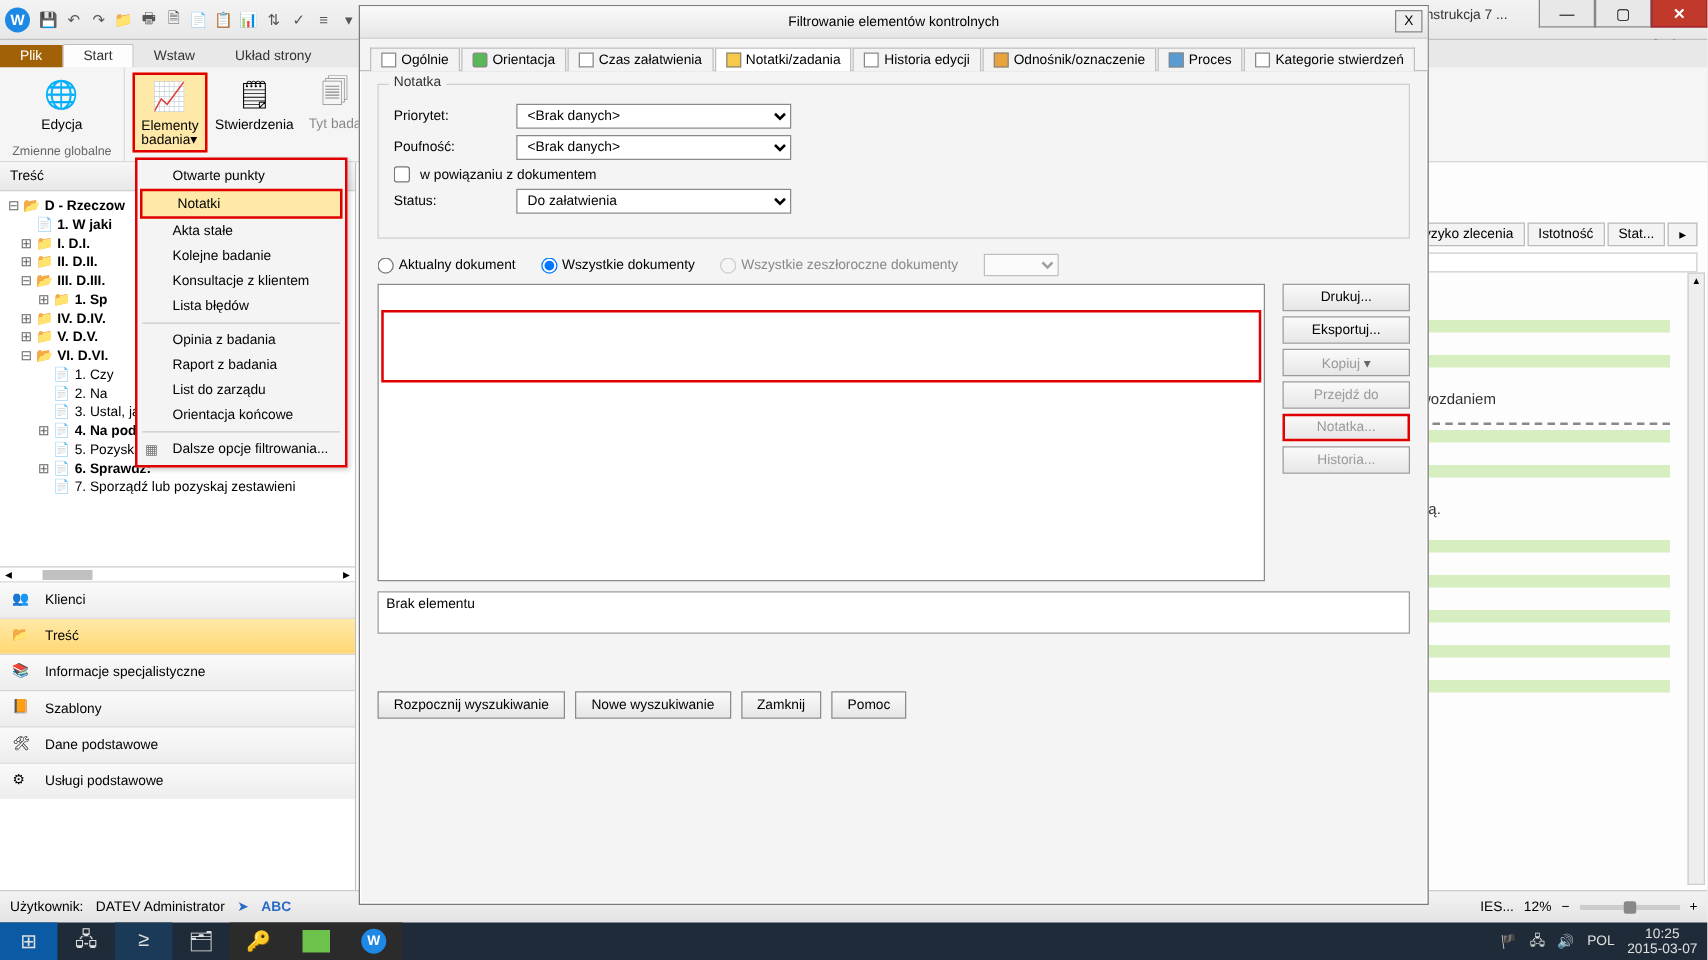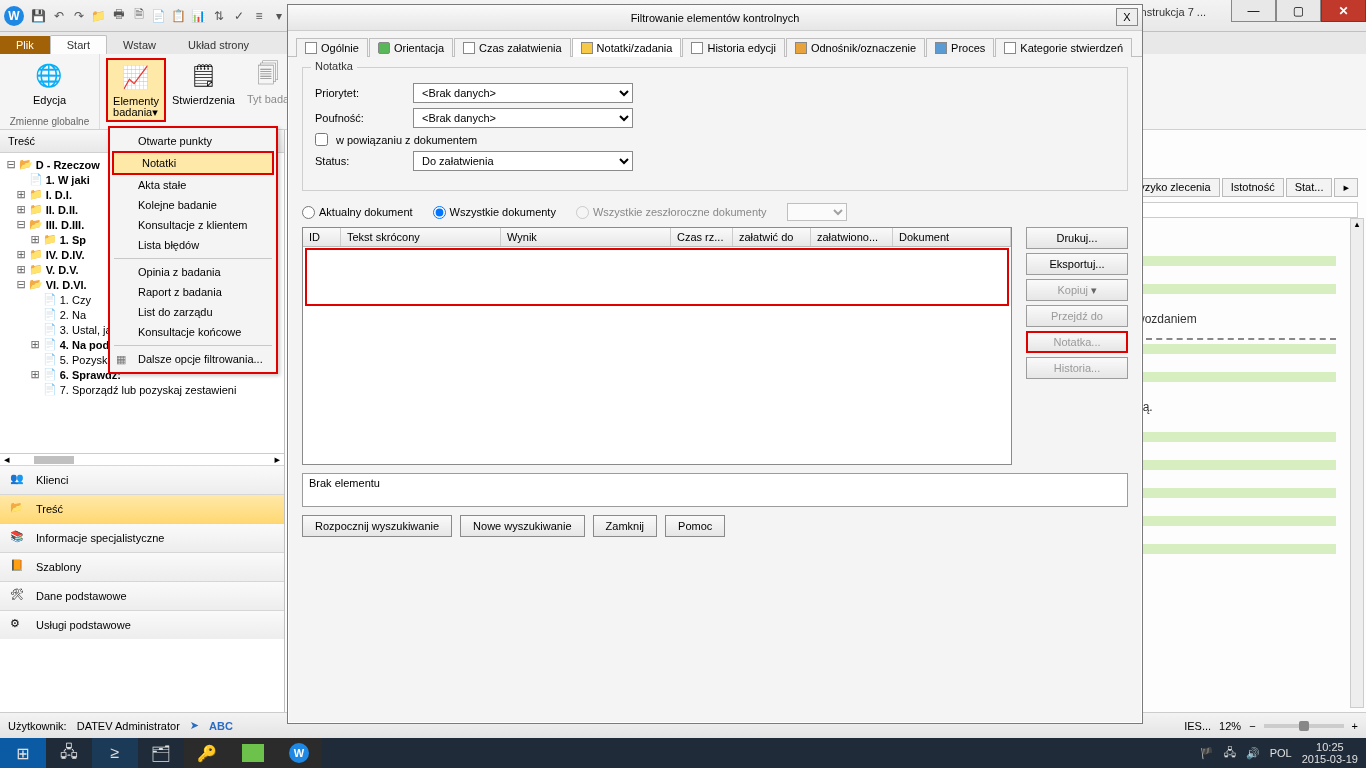--- a/index.html
+++ b/index.html
@@ -103,21 +103,21 @@
 .grid { border:1px solid #8a8a8a; background:#fff; flex:1; height:238px; position:relative;}
 .grid .ghdr { display:flex; background:linear-gradient(#fafafa,#e7e7e7); border-bottom:1px solid #bbb;}
 .grid .ghdr .gc { padding:3px 6px; border-right:1px solid #ccc; font-size:11px;}
 .grid .redframe { position:absolute; top:20px; left:2px; right:2px; height:58px; border:2px solid #e00000;}
 .side-btns { width:102px; display:flex; flex-direction:column; gap:4px;}
 .side-btns button { height:22px; border:1px solid #9c9c9c; background:linear-gradient(#fafafa,#e6e6e6); cursor:pointer;}
 .side-btns button:disabled { color:#9a9a9a; }
 .side-btns button.dd::after { content:" ▾"; color:#666;}
 .status-line { border:1px solid #9c9c9c; background:#fff; height:34px; margin-top:8px; padding:3px 6px;}
 .action-row { display:flex; gap:8px; margin-top:8px;}
-.action-row button { height:22px; padding:0 12px; border:1px solid #8a8a8a; background:linear-gradient(#fafafa,#e6e6e6); cursor:pointer;}
+.action-row button { height:22px; padding:0 12px; border:1px solid #8a8a8a; background:linear-gradient(#fafafa,#e6e6e6); cursor:pointer;margin-top:38px;}
 
 
 .sq { width:12px;height:12px;display:inline-block;border:1px solid #888;}
 .sq.y{background:#f7c948;} .sq.g{background:#58b758;border-radius:2px;}
 .sq.c{background:#fff;} .sq.b{background:#5a9bd4;} .sq.o{background:#e8a33d;}
 </style>
 </head>
 <body>
 
 <div class="titlebar">
@@ -189,21 +189,21 @@
   <div class="mi">Otwarte punkty</div>
   <div class="mi sel red-box">Notatki</div>
   <div class="mi">Akta stałe</div>
   <div class="mi">Kolejne badanie</div>
   <div class="mi">Konsultacje z klientem</div>
   <div class="mi">Lista błędów</div>
   <div class="sep"></div>
   <div class="mi">Opinia z badania</div>
   <div class="mi">Raport z badania</div>
   <div class="mi">List do zarządu</div>
-  <div class="mi">Konsultacje końcowe</div>
+  <div class="mi">Orientacja końcowe</div>
   <div class="sep"></div>
   <div class="mi last">Dalsze opcje filtrowania...</div>
 </div>
 
 <div class="left-pane">
   <div class="hdr">Treść</div>
   <div class="tree" style="height:300px;">
     <div class="tn">
         <span class="tw">⊟</span>
         <span class="fi">📂</span>
@@ -418,29 +418,20 @@
             <span>Wszystkie dokumenty</span>
           </label>
         <label style="color:#888;">
             <input type="radio" name="r" disabled="" style="">
             <span>Wszystkie zeszłoroczne dokumenty</span>
           </label>
         <select disabled=""></select>
       </div>
       <div class="grid-wrap">
         <div class="grid">
-          <div class="ghdr">
-            <div class="gc" style="width:38px;">ID</div>
-            <div class="gc" style="width:160px;">Tekst skrócony</div>
-            <div class="gc" style="width:170px;">Wynik</div>
-            <div class="gc" style="width:62px;">Czas rz...</div>
-            <div class="gc" style="width:78px;">załatwić do</div>
-            <div class="gc" style="width:82px;">załatwiono...</div>
-            <div class="gc" style="flex:1;">Dokument</div>
-          </div>
           <div class="redframe"></div>
         </div>
         <div class="side-btns">
           <button>Drukuj...</button>
           <button>Eksportuj...</button>
           <button class="dd" disabled="">Kopiuj</button>
           <button disabled="">Przejdź do</button>
           <button class="red-box" disabled="">Notatka...</button>
           <button disabled="">Historia...</button>
         </div>
@@ -484,16 +475,16 @@
   <div class="tb" style="background:#2b2b2b;">
       <span style="width:20px;height:20px;border-radius:50%;background:#1e88e5;color:#fff;display:inline-flex;align-items:center;justify-content:center;font-weight:bold;">W</span>
     </div>
   <div class="tray">
     <span>🏴</span>
     <span>🖧</span>
     <span>🔊</span>
     <span>POL</span>
     <div class="clock">
       <div>10:25</div>
-      <div>2015-03-19</div>
+      <div>2015-03-07</div>
     </div>
   </div>
 </div>
 
 </body></html>

